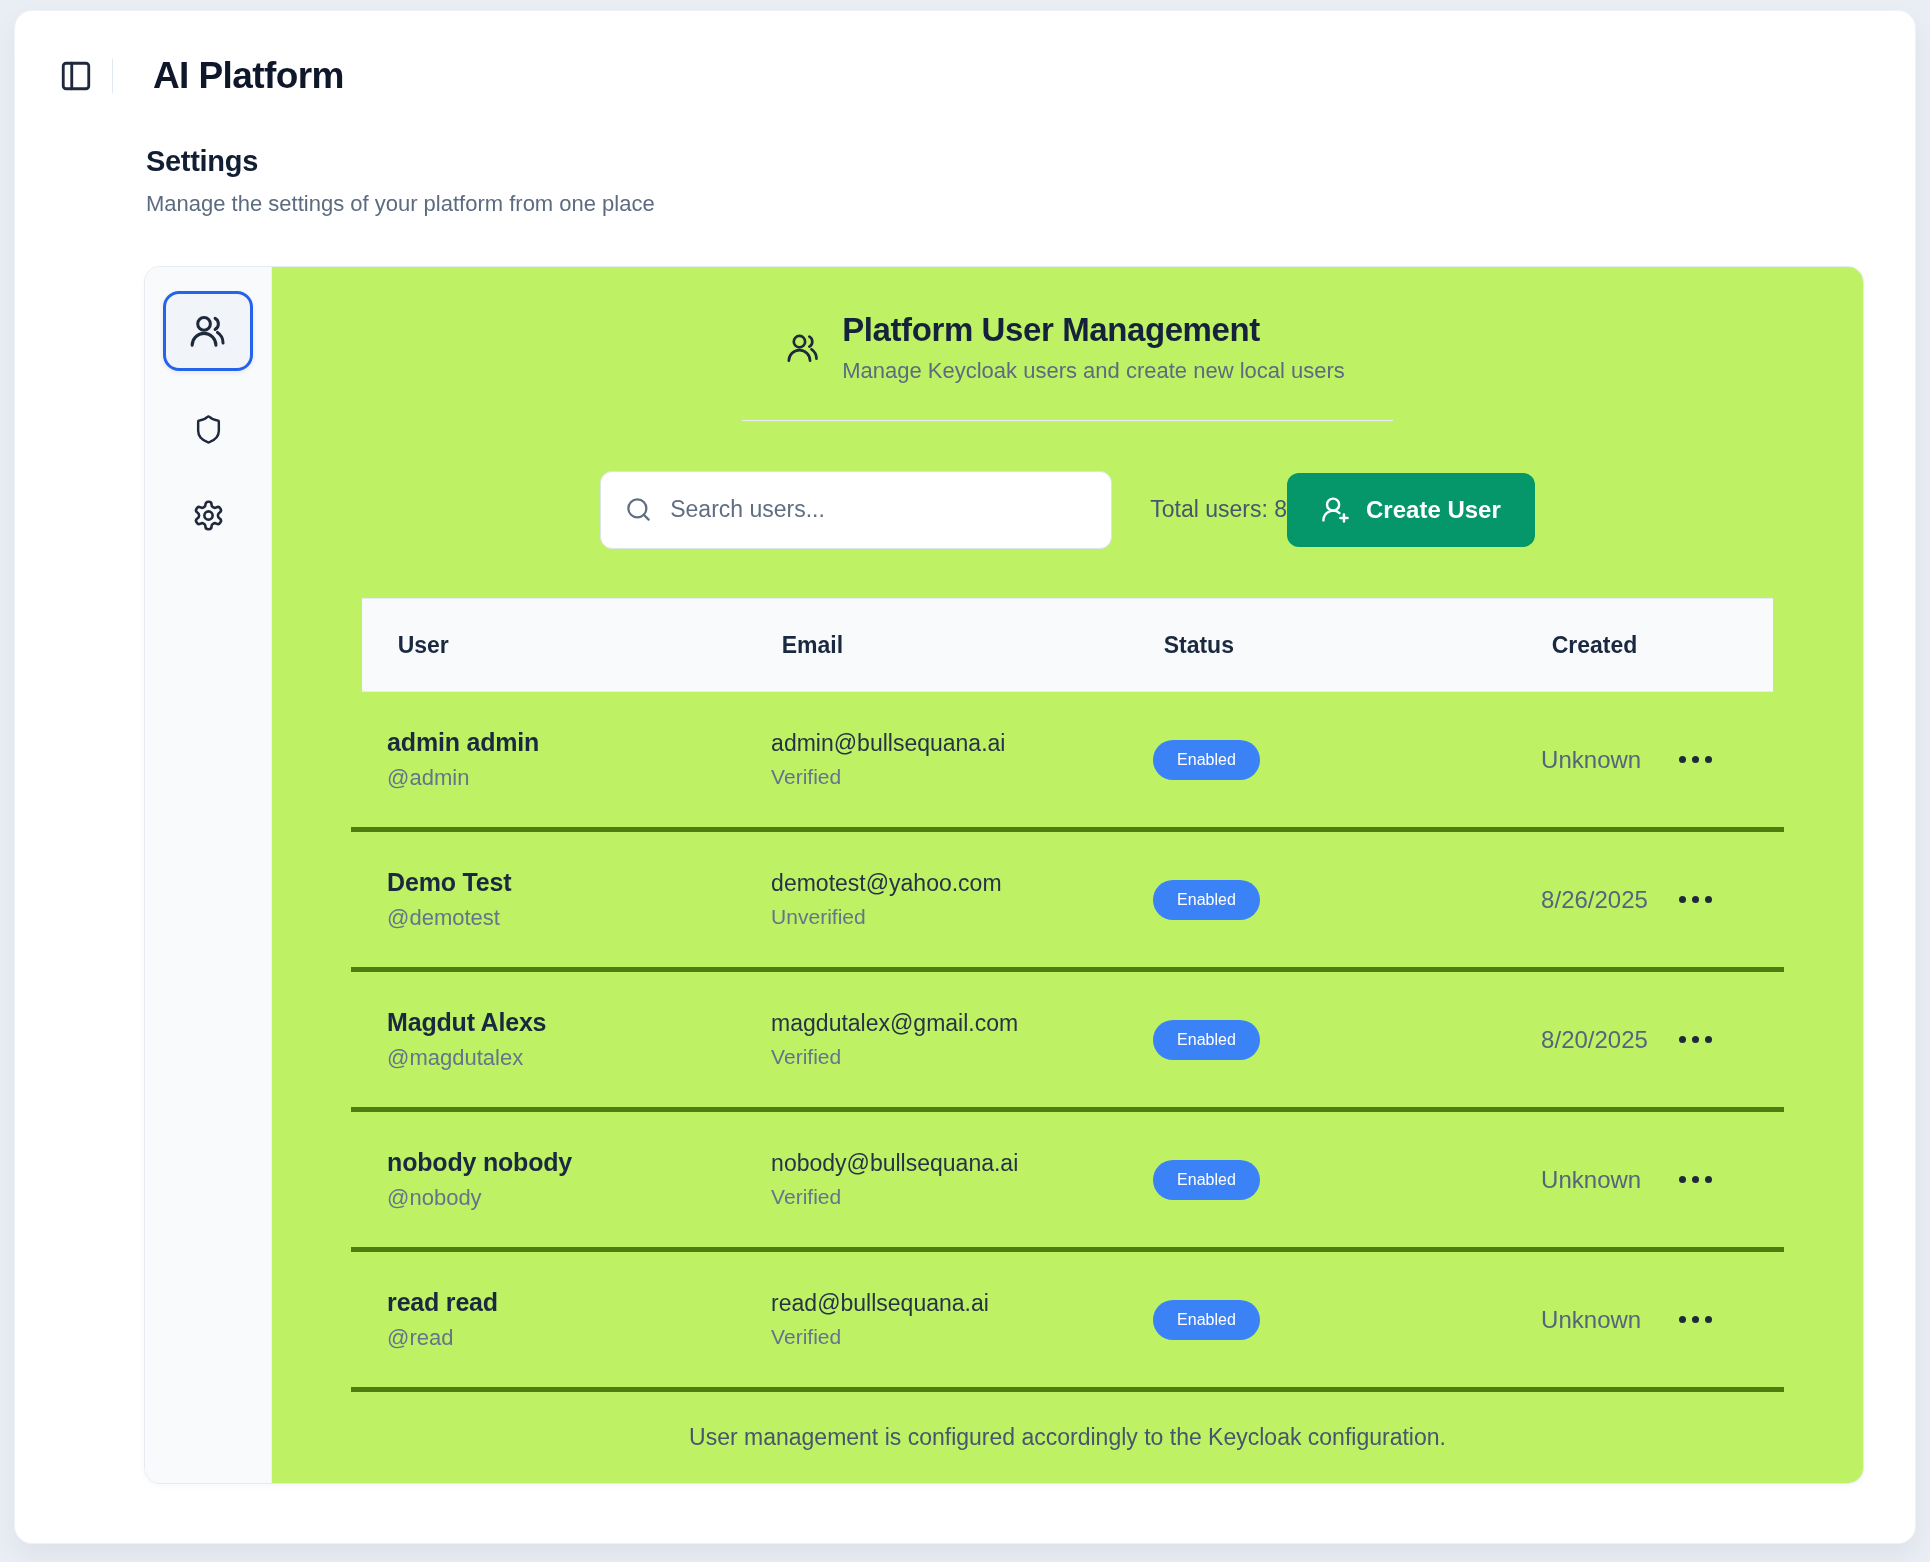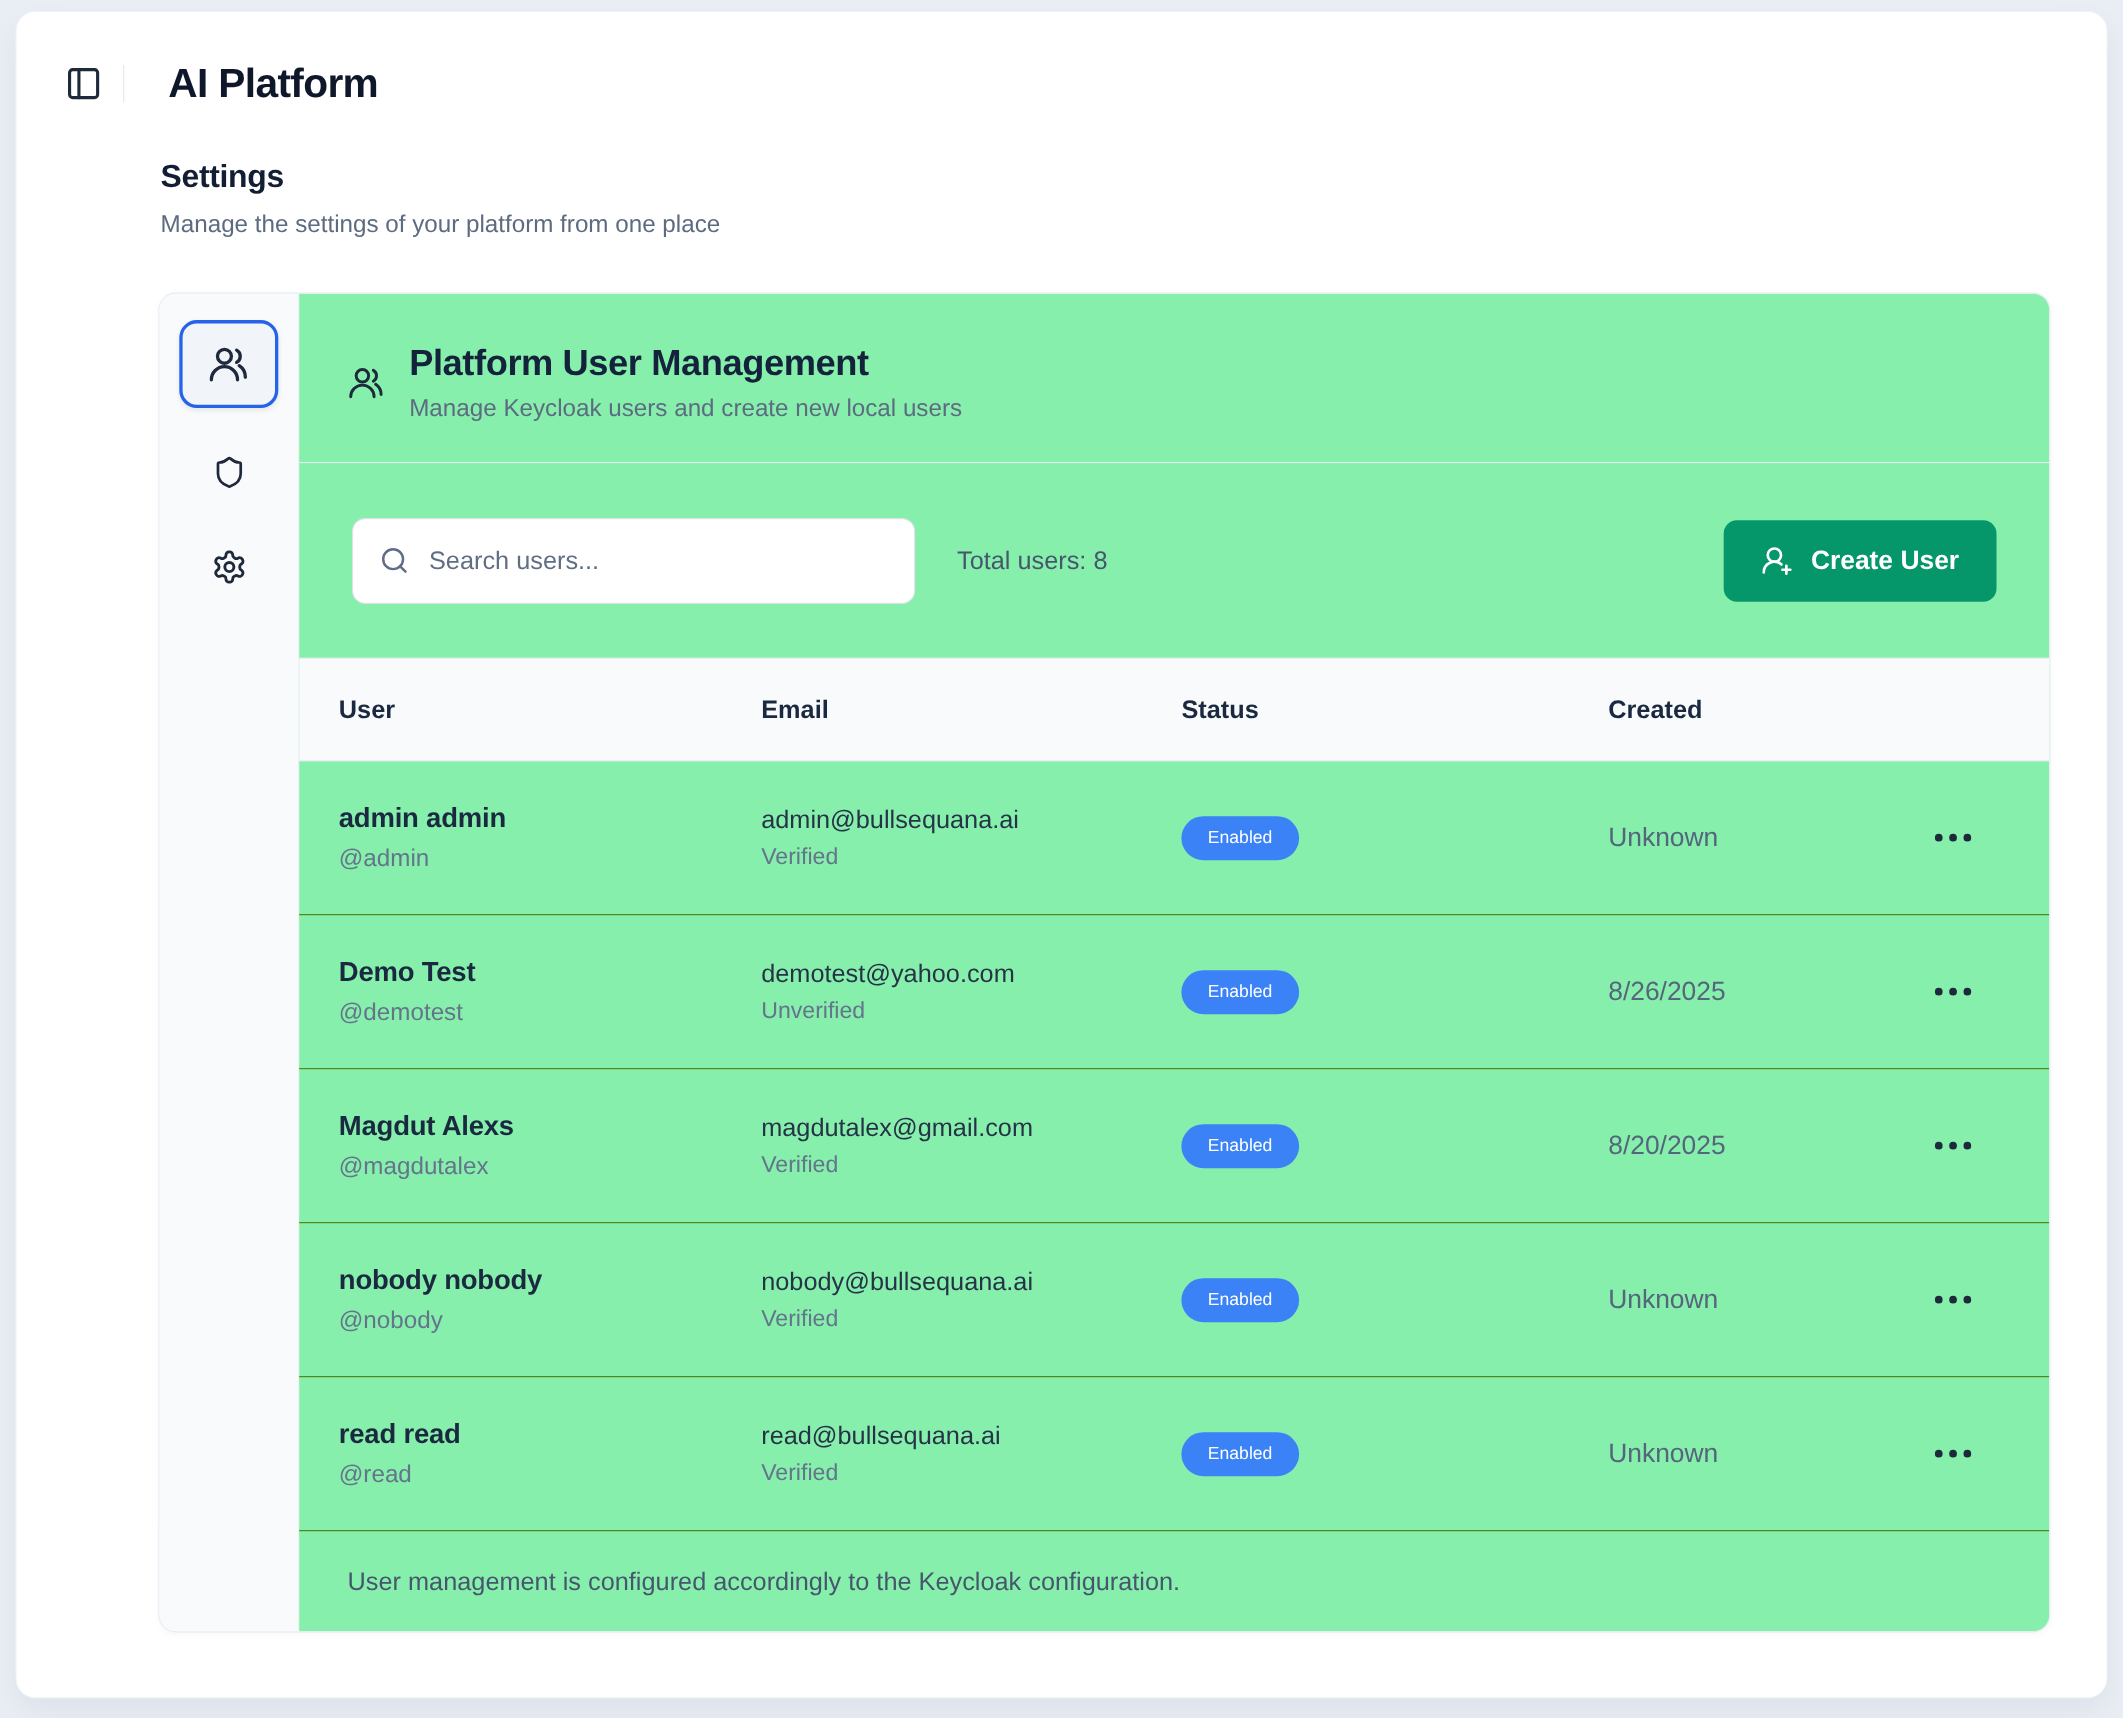--- a/index.html
+++ b/index.html
@@ -62,21 +62,21 @@
     color: #1e293b;
   }
   .rail-btn.active {
     width: 90px; height: 80px;
     border: 3px solid #2563eb; border-radius: 16px;
     background: #f1f4f8;
     box-shadow: 0 2px 5px rgba(15,23,42,0.08);
   }
   .rail-btn.plain { width: 56px; height: 56px; margin-top: 30px; }
   
-  .main { flex: 1; display: flex; flex-direction: column; background: #86efac; }
+  .main { flex: 1; display: flex; flex-direction: column; background: #bef264; align-items: center; }
   .panel-header {
     padding: 44px 48px 36px 44px;
     display: flex; align-items: center; gap: 22px;
     border-bottom: 1px solid #eaeef4;
   }
   .panel-header .hicon { color: #1e293b; display: flex; }
   .panel-title { font-size: 33px; font-weight: 750; letter-spacing: -0.4px; color: #15223b; }
   .panel-sub { font-size: 22px; color: #5c6b80; margin-top: 9px; }
   .toolbar {
     height: 177px; padding: 0 48px;
@@ -110,21 +110,21 @@
     padding: 0 40px 0 36px;
     align-items: center;
   }
   .thead {
     background: #f8fafc;
     border-top: 1px solid #e8edf3;
     border-bottom: 1px solid #e8edf3;
     height: 94px;
     font-size: 23px; font-weight: 650; color: #1b2940;
   }
-  .trow { height: 140px; border-bottom: 1px solid #4d7c0f; }
+  .trow { height: 140px; border-bottom: 5px solid #4d7c0f; }
   .cell-name { font-size: 25px; font-weight: 700; color: #1b2940; letter-spacing: -0.2px; }
   .cell-handle { font-size: 22px; color: #64748b; margin-top: 8px; }
   .cell-email { font-size: 23px; color: #263347; }
   .cell-verif { font-size: 21px; color: #64748b; margin-top: 8px; }
   .badge {
     display: inline-flex; align-items: center; justify-content: center;
     background: #3b82f6; color: #fff;
     font-size: 16px; font-weight: 400;
     padding: 11px 24px; border-radius: 999px;
   }

